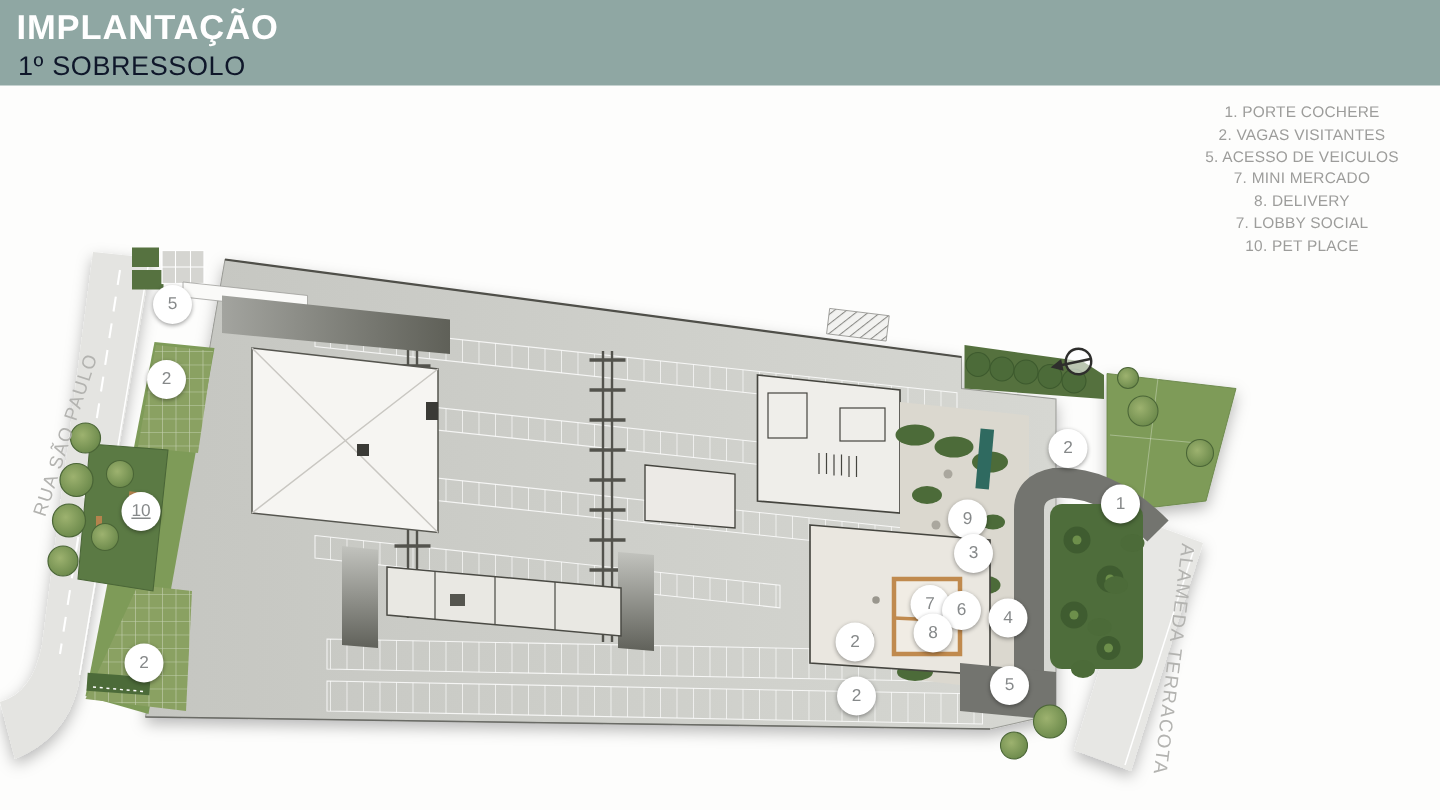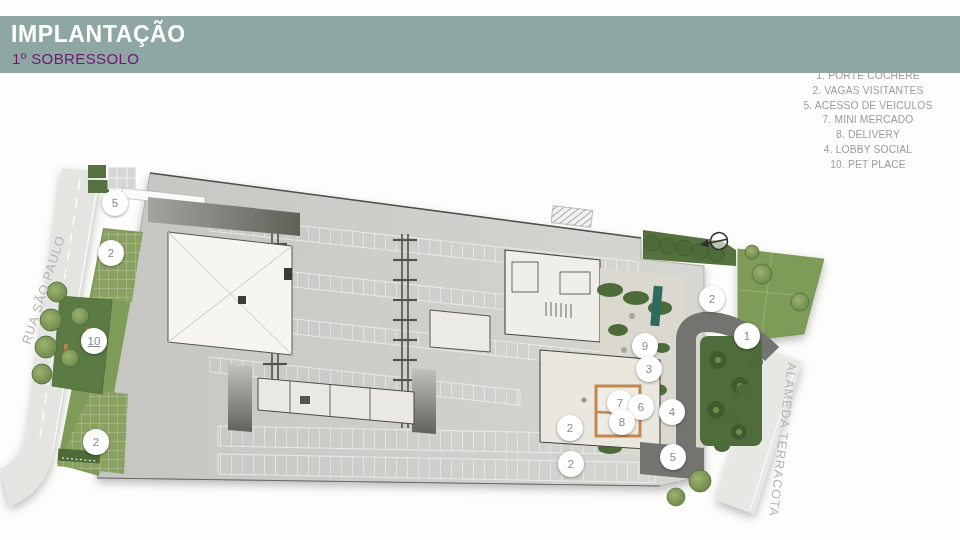--- a/index.html
+++ b/index.html
@@ -1,30 +1,30 @@
 <!DOCTYPE html>
 <html lang="pt"><head>
 <meta charset="utf-8">
 <style>
   html,body{margin:0;padding:0;background:#ffffff;}
   #stage{
     position:relative;width:960px;height:540px;overflow:hidden;
     background:#fdfdfc;font-family:"Liberation Sans", sans-serif;
   }
   
-  .band{position:absolute;left:0;right:0;background:#8fa7a3;margin-top:16px;}
+  .band{position:absolute;left:0;right:0;background:#8fa7a3;}
   #header{top:0;height:57px;}
   #footer{bottom:0;height:23px;}
   #title{
     position:absolute;left:11px;top:5px;color:#ffffff;
     font-size:23px;font-weight:bold;letter-spacing:.6px;
   }
   #subtitle{
-    position:absolute;left:12px;top:34px;color:#701a75;
-    font-size:15px;letter-spacing:.4px;
+    position:absolute;left:12px;top:34px;color:#0f172a;
+    font-size:18px;letter-spacing:.4px;
   }
   #footer-text{
     position:absolute;right:12px;top:0;height:23px;line-height:23px;
     color:#5e7370;font-size:9px;letter-spacing:.35px;
   }
   
   #legend{
     position:absolute;left:778px;top:69px;width:180px;
     color:#9d9d9b;font-size:10.3px;line-height:14.75px;letter-spacing:.15px;text-align:center;
   }
@@ -292,18 +292,18 @@
     <div id="title">IMPLANTAÇÃO</div>
     <div id="subtitle">1º SOBRESSOLO</div>
   </div>
 
   <div id="legend">
       <div class="legend-item">1. PORTE COCHERE</div>
       <div class="legend-item">2. VAGAS VISITANTES</div>
       <div class="legend-item">5. ACESSO DE VEICULOS</div>
       <div class="legend-item">7. MINI MERCADO</div>
       <div class="legend-item">8. DELIVERY</div>
-      <div class="legend-item">4. LOBBY SOCIAL</div>
+      <div class="legend-item">7. LOBBY SOCIAL</div>
       <div class="legend-item">10. PET PLACE</div>
     </div>
 
 
 </div>
 
 </body></html>

